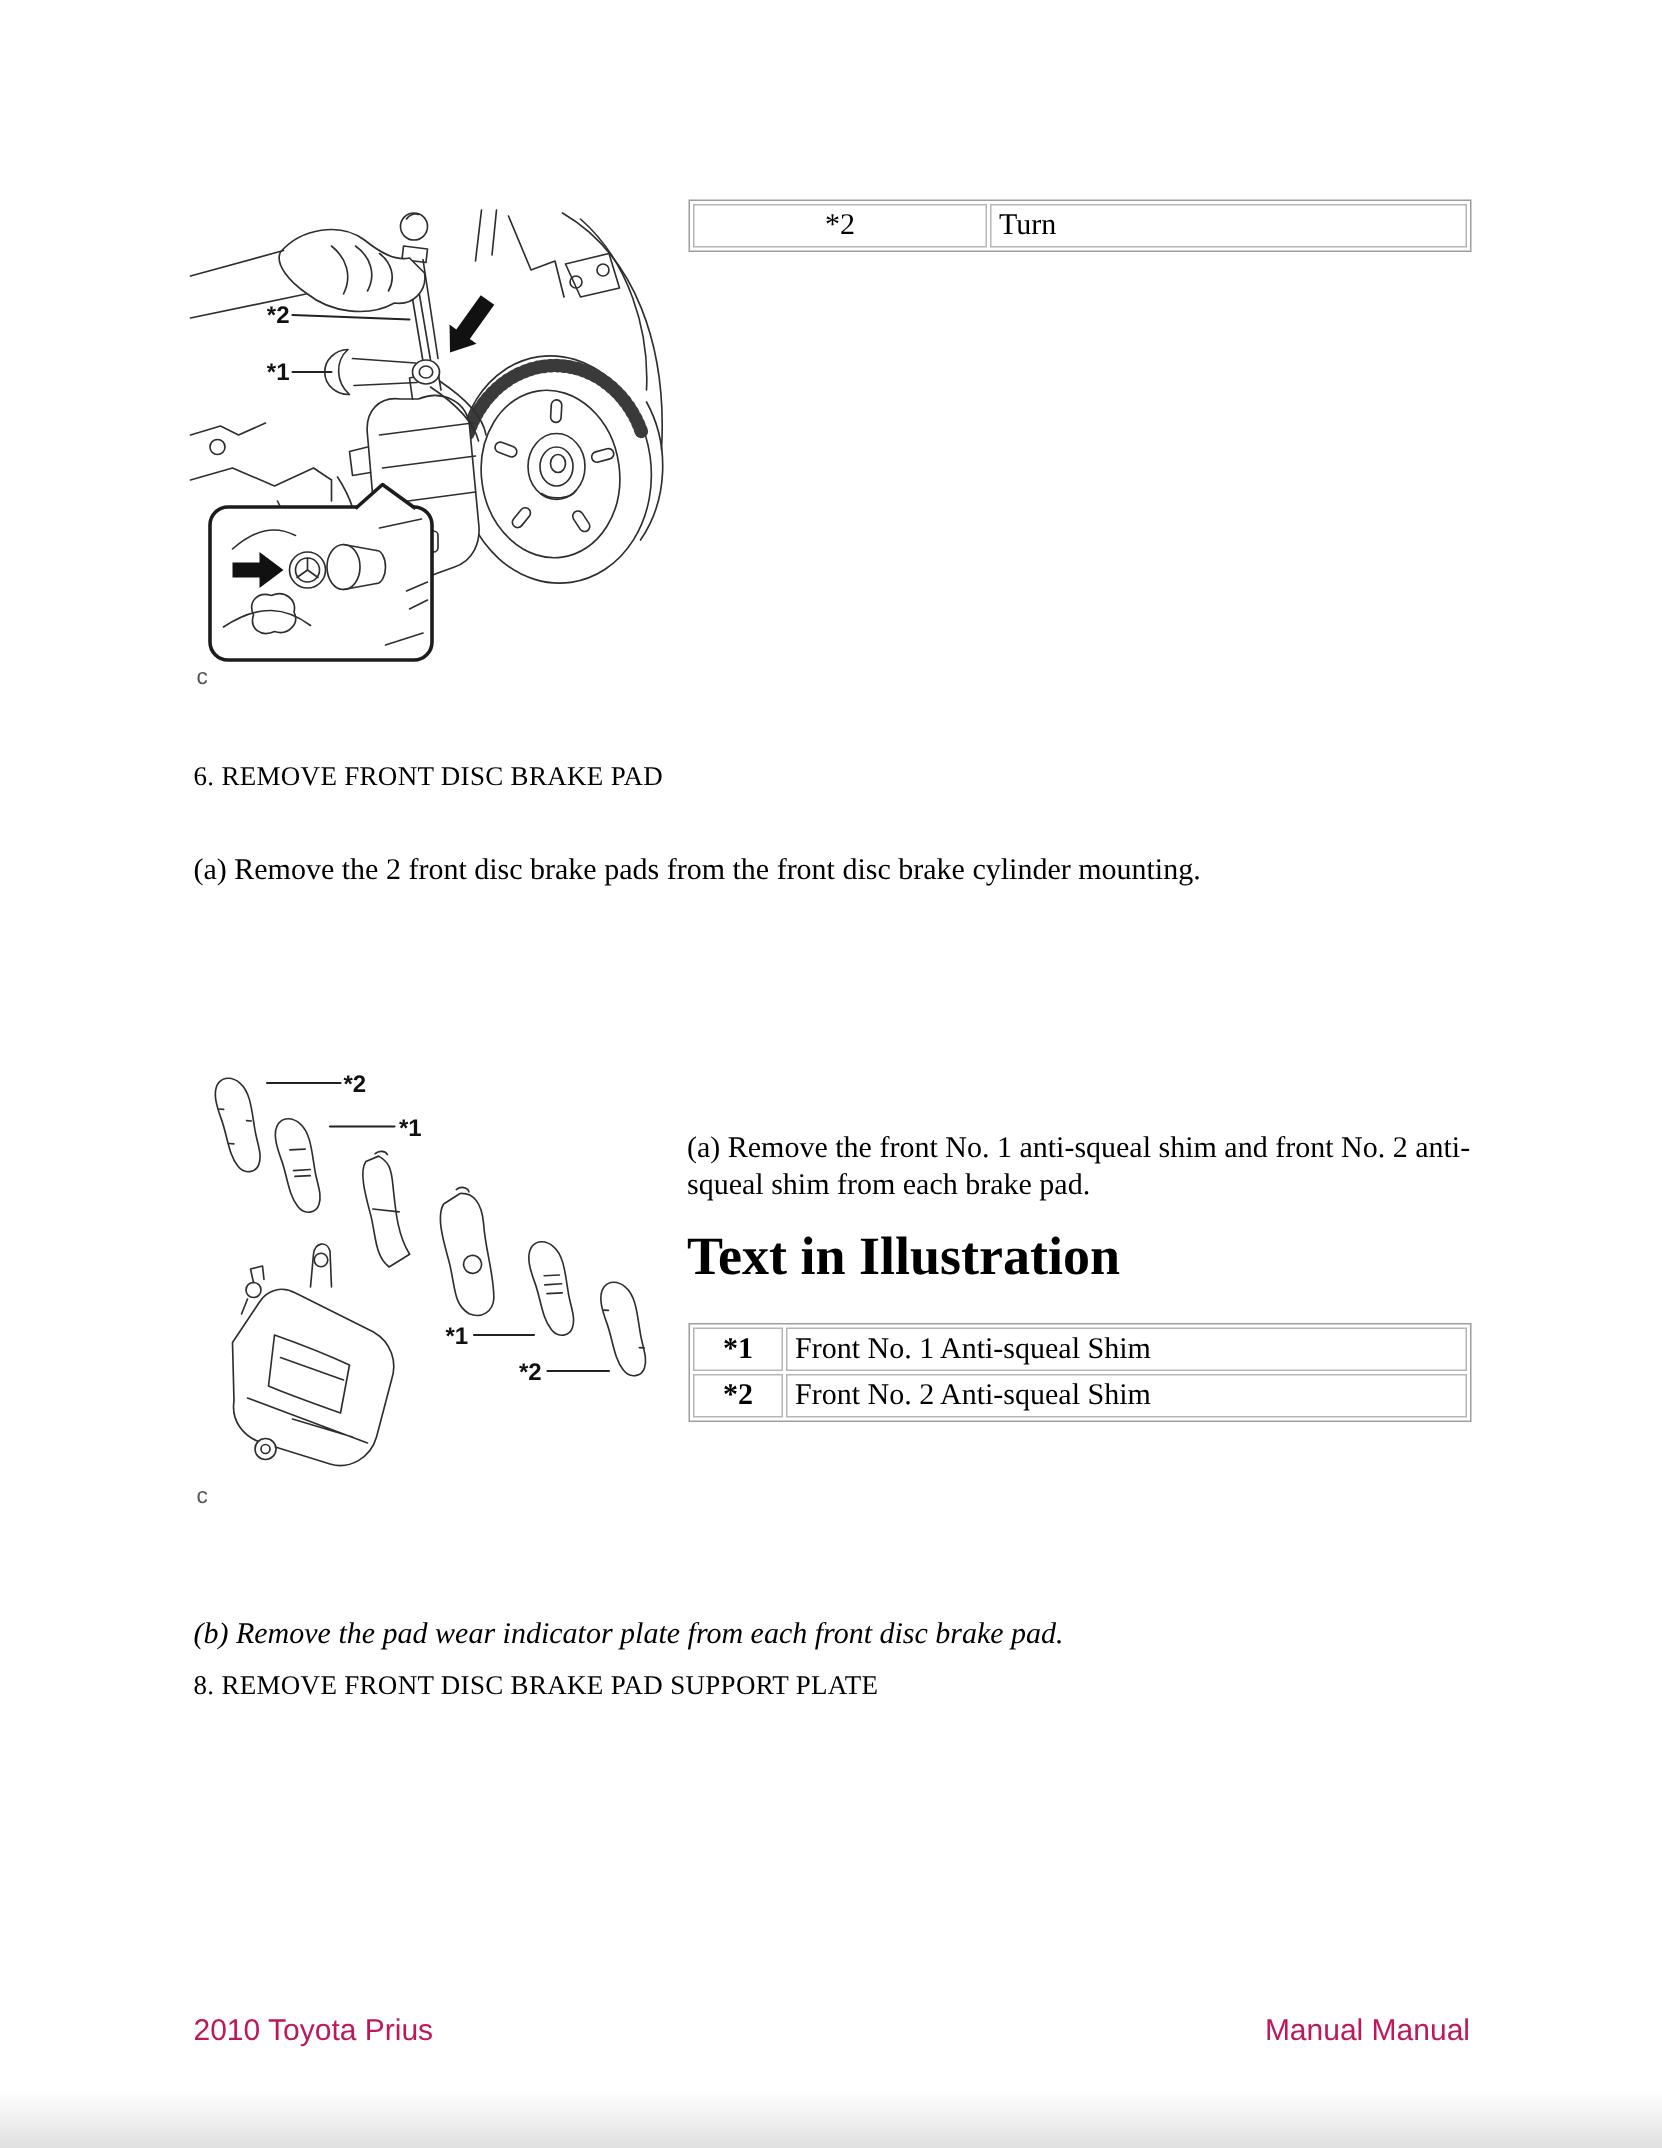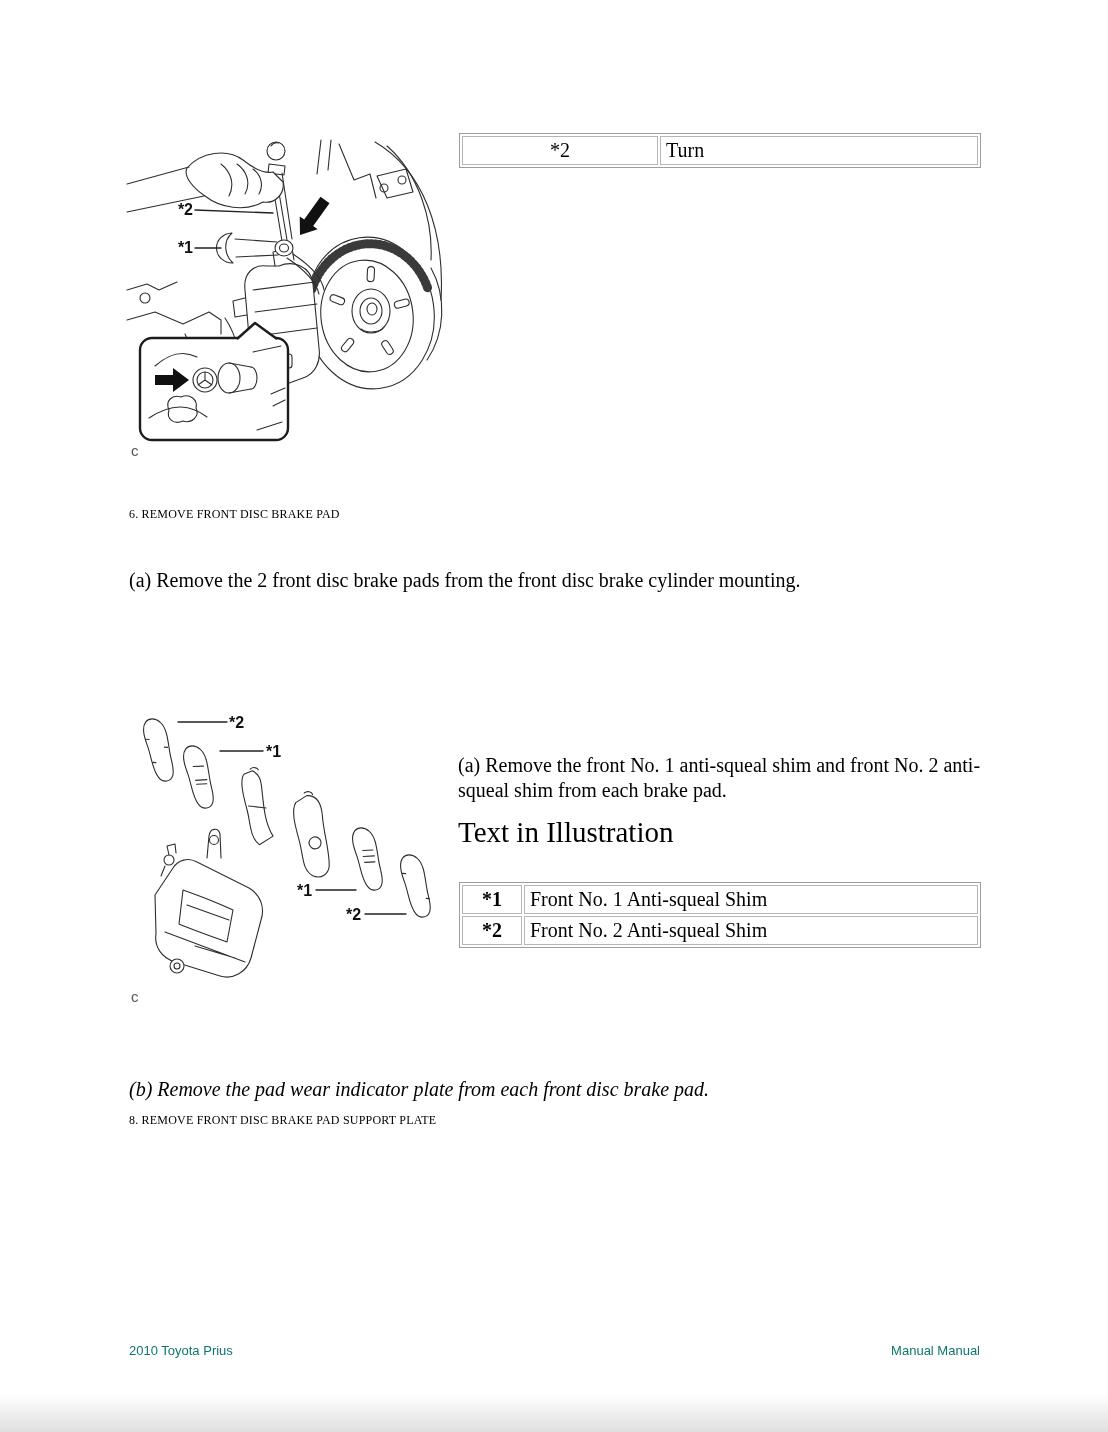--- a/index.html
+++ b/index.html
@@ -1,29 +1,29 @@
 <!DOCTYPE html>
 <html><head>
 <meta charset="utf-8">
 <style>
   html,body{margin:0;padding:0;background:#fff;}
   .page{position:relative;width:1108px;height:1432px;background:#fff;overflow:hidden;
         font-family:"Liberation Serif",serif;color:#000;}
   .abs{position:absolute;}
   .body-text{font-size:20px;line-height:25px;margin-top:12px;}
-  .sec-title{font-size:12px;letter-spacing:.2px;}
-  .h-illus{font-size:29px;font-weight:normal;}
+  .sec-title{font-size:18px;letter-spacing:.2px;}
+  .h-illus{font-size:36px;font-weight:bold;}
   table.ctab{border-collapse:separate;border-spacing:2px;border:1px solid #9e9e9e;
              background:#fff;table-layout:fixed;}
   table.ctab td{border:1px solid #b6b6b6;font-size:20px;height:27px;padding:0 5px;
                 overflow:hidden;white-space:nowrap;}
   td.key{text-align:center;padding:0 2px;}
   td.keyb{text-align:center;font-weight:bold;padding:0 2px;}
   .footer{display:flex;justify-content:space-between;
-          font-family:"Liberation Sans",sans-serif;font-size:13px;color:#0f766e;}
+          font-family:"Liberation Sans",sans-serif;font-size:20px;color:#be185d;}
   .figlbl{font:bold 16px "Liberation Sans",sans-serif;fill:#111;}
   .figc{font:15px "Liberation Sans",sans-serif;fill:#555;}
   .bottom-fade{position:absolute;left:0;top:1394px;width:1108px;height:38px;
                background:linear-gradient(to bottom,rgba(160,160,160,0) 0%,rgba(150,150,150,.30) 100%);}
   svg{display:block;}
 </style>
 </head>
 <body>
 
 <div class="page">

